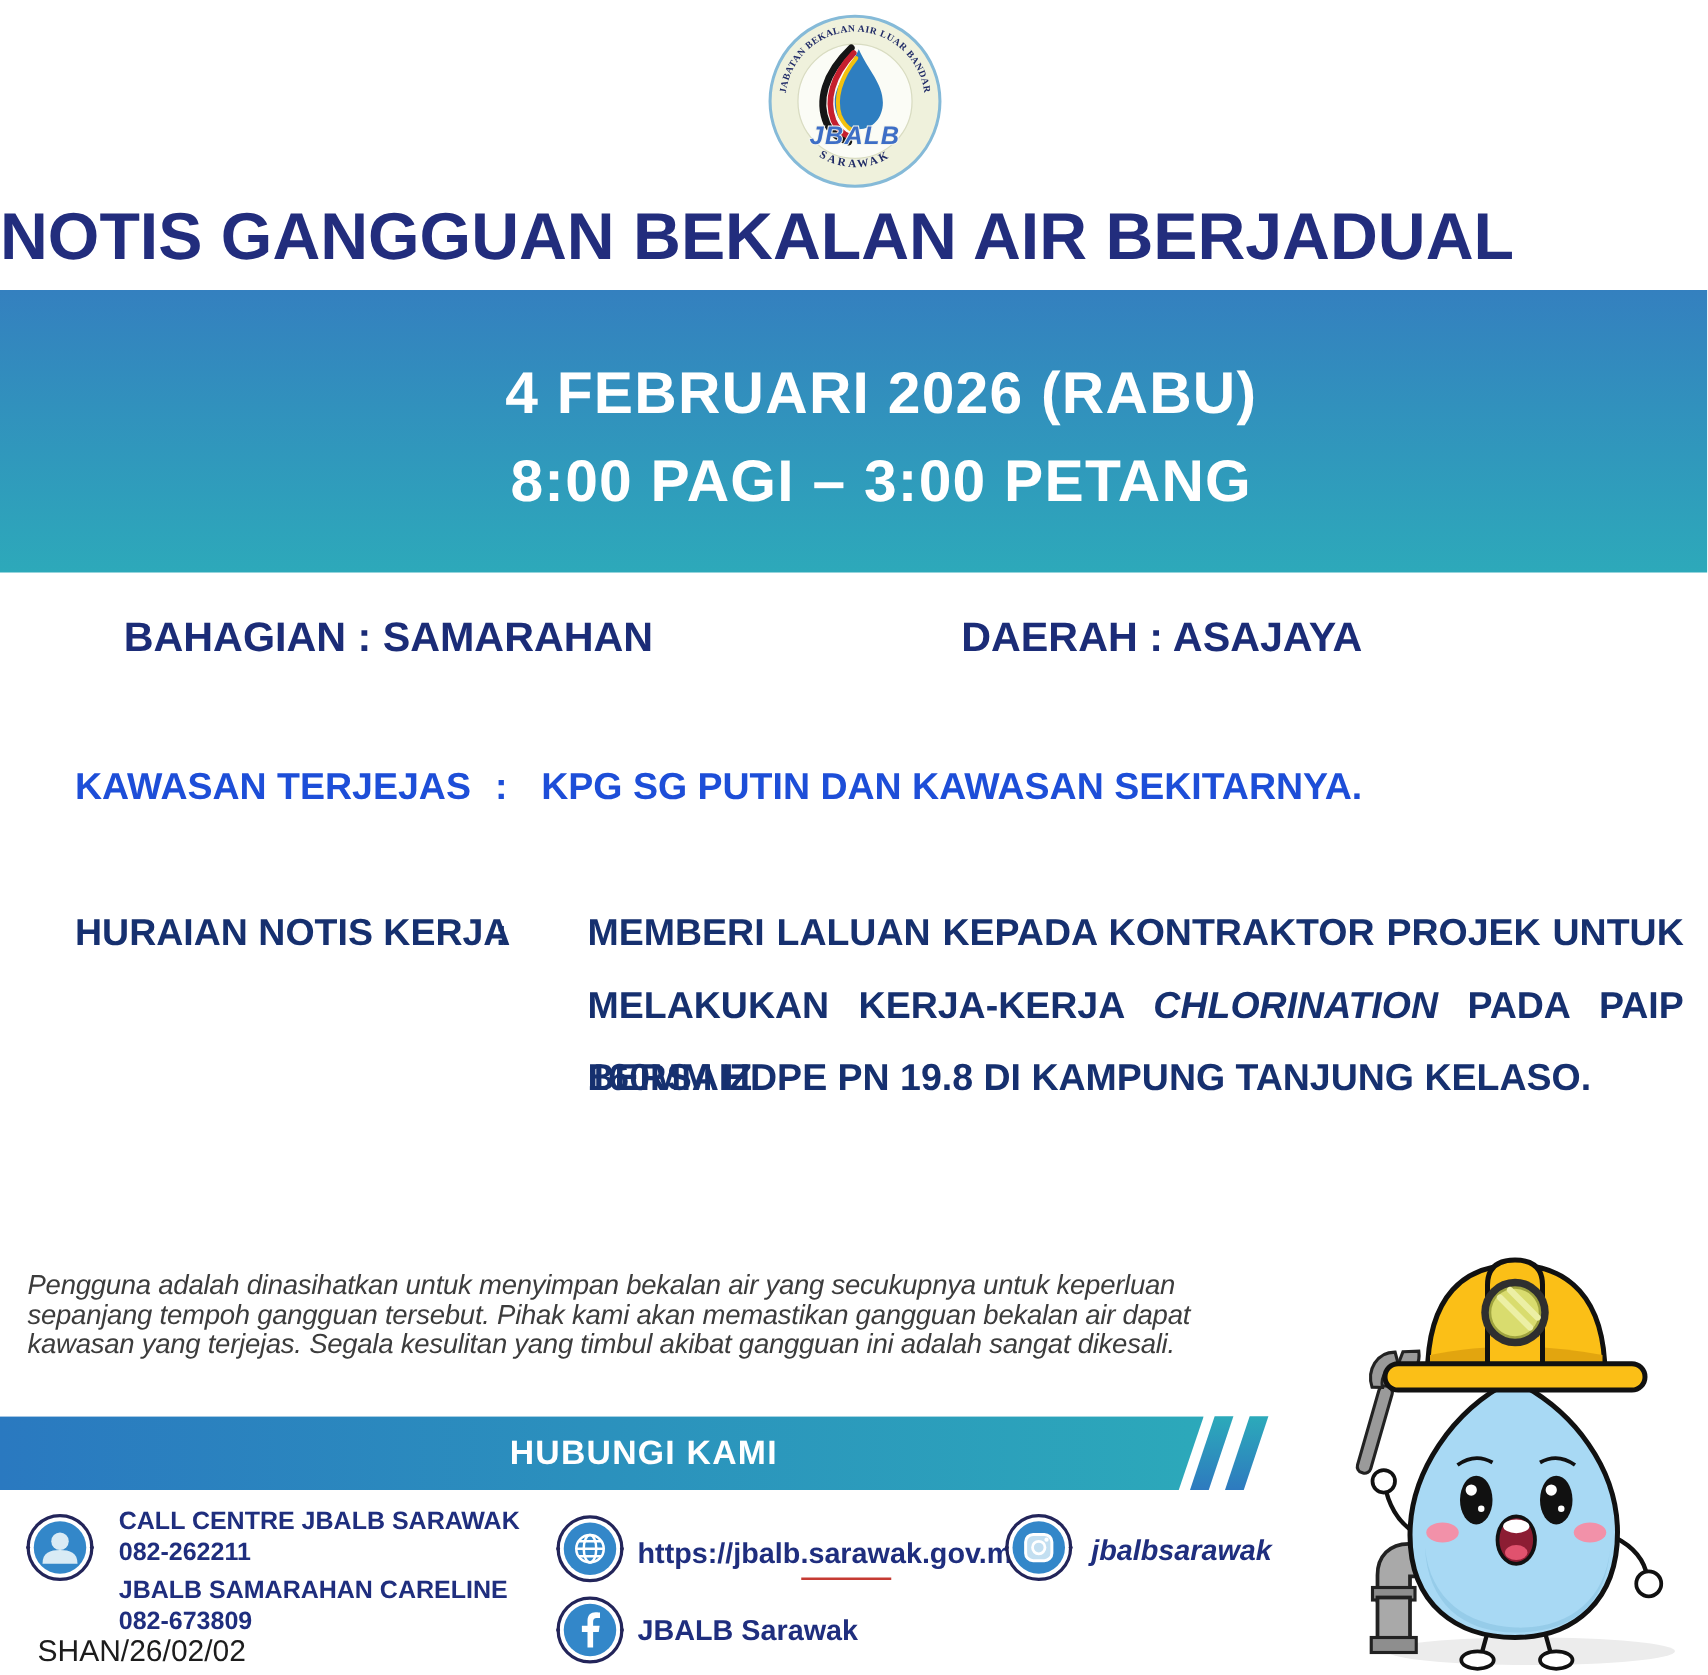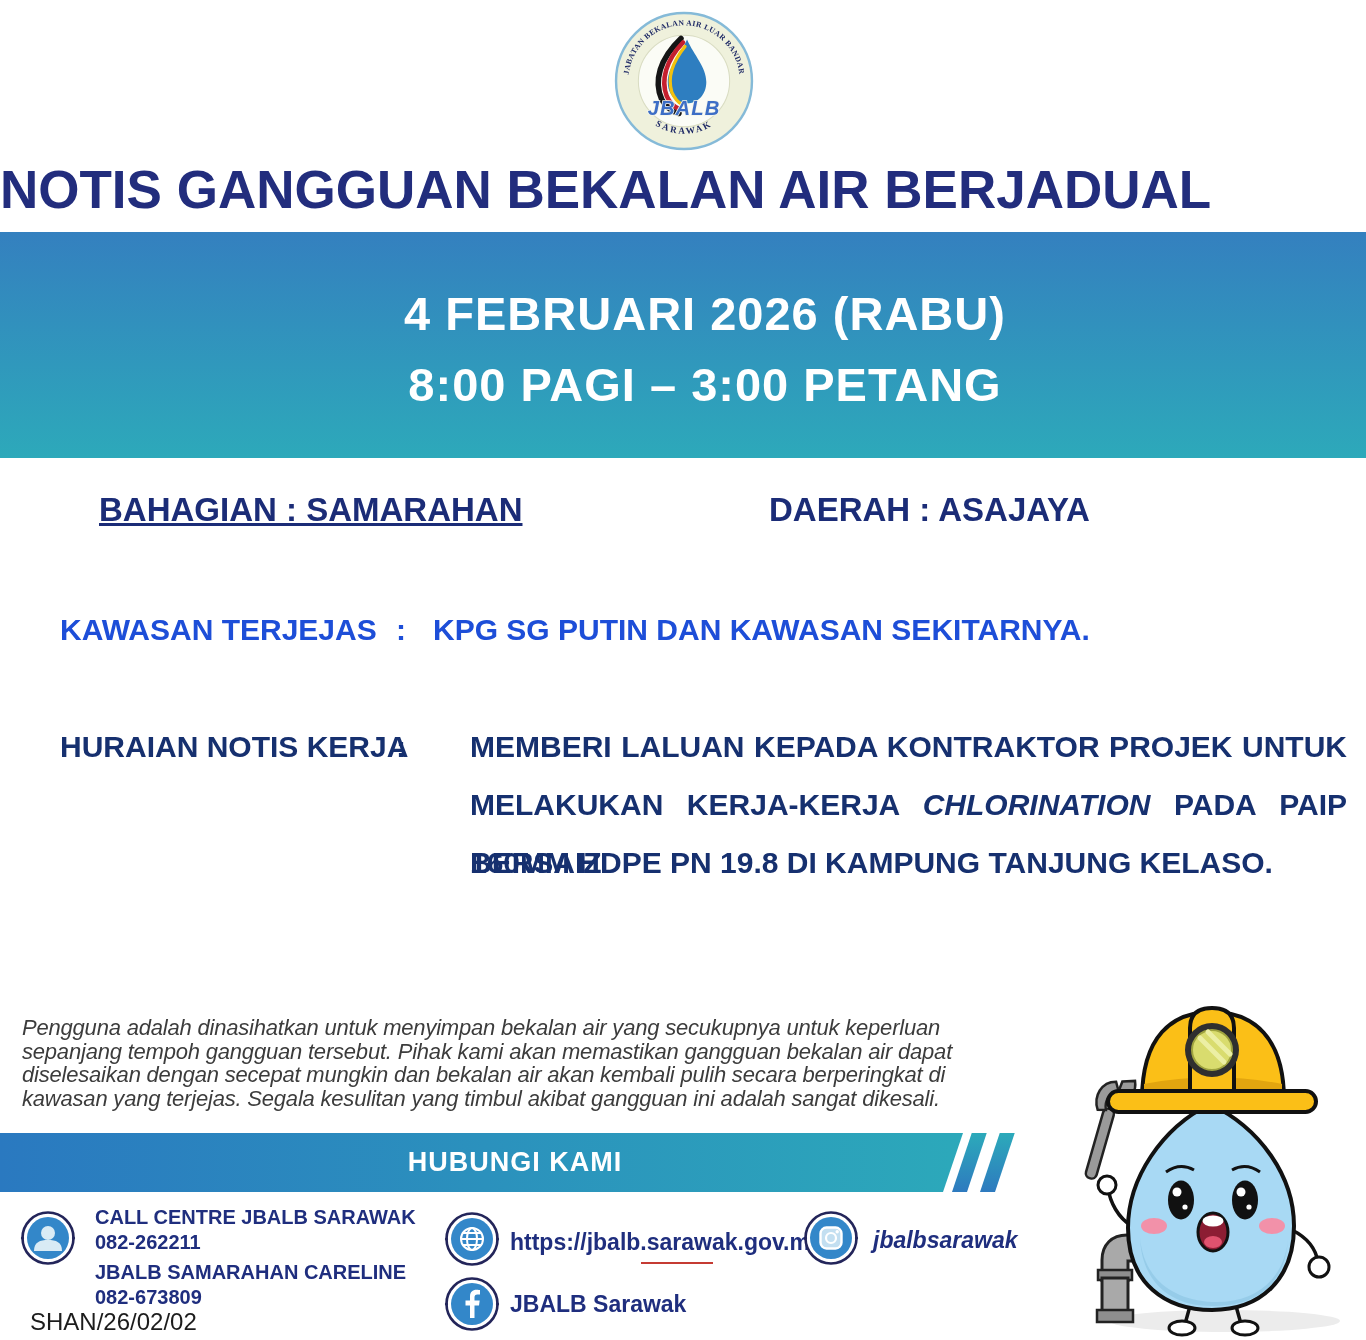--- a/index.html
+++ b/index.html
@@ -20,21 +20,21 @@
   .schedule-banner{
     position:absolute;left:0;top:232px;width:1366px;height:226px;
     background:linear-gradient(180deg,#3480BF 0%,#2DA9BA 100%);
   }
   .schedule-text{position:absolute;left:0;top:46px;width:1366px;text-align:center;color:#ffffff;}
   .schedule-line{font-size:47px;font-weight:bold;line-height:71px;letter-spacing:1px;white-space:nowrap;padding-left:44px;}
 
   
   .region-row{position:absolute;left:0;top:490px;width:1366px;height:40px;line-height:40px;
     font-size:33px;font-weight:bold;color:#1B2C77;}
-  .bahagian{position:absolute;left:99px;white-space:nowrap;text-decoration:underline;}
+  .bahagian{position:absolute;left:99px;white-space:nowrap;}
   .daerah{position:absolute;left:769px;white-space:nowrap;}
 
   
   .kawasan-row{position:absolute;left:0;top:610px;width:1366px;height:40px;line-height:40px;
     font-size:30px;font-weight:bold;color:#1d4ed8;}
   .kw-label{position:absolute;left:60px;white-space:nowrap;}
   .kw-colon{position:absolute;left:396px;}
   .kw-value{position:absolute;left:433px;white-space:nowrap;}
 
   
@@ -133,21 +133,20 @@
         <i>CHLORINATION</i>
         <span>PADA PAIP BERSAIZ</span>
       </div>
       <div class="hn-line">160MM HDPE PN 19.8 DI KAMPUNG TANJUNG KELASO.</div>
     </div>
   </div>
 
   <div class="advice">
     <div>Pengguna adalah dinasihatkan untuk menyimpan bekalan air yang secukupnya untuk keperluan</div>
     <div>sepanjang tempoh gangguan tersebut. Pihak kami akan memastikan gangguan bekalan air dapat</div>
-    <div>diselesaikan dengan secepat mungkin dan bekalan air akan kembali pulih secara berperingkat di</div>
     <div>kawasan yang terjejas. Segala kesulitan yang timbul akibat gangguan ini adalah sangat dikesali.</div>
   </div>
 
   <div class="contact-banner"></div>
   <div class="stripe stripe-1"></div>
   <div class="stripe stripe-2"></div>
   <div class="contact-heading">HUBUNGI KAMI</div>
 
   <svg class="contact-icon" style="left:20px;top:1210px;" viewBox="0 0 56 56">
     <circle cx="28" cy="28" r="25.5" fill="#ffffff" stroke="#23255A" stroke-width="2.6"></circle>

